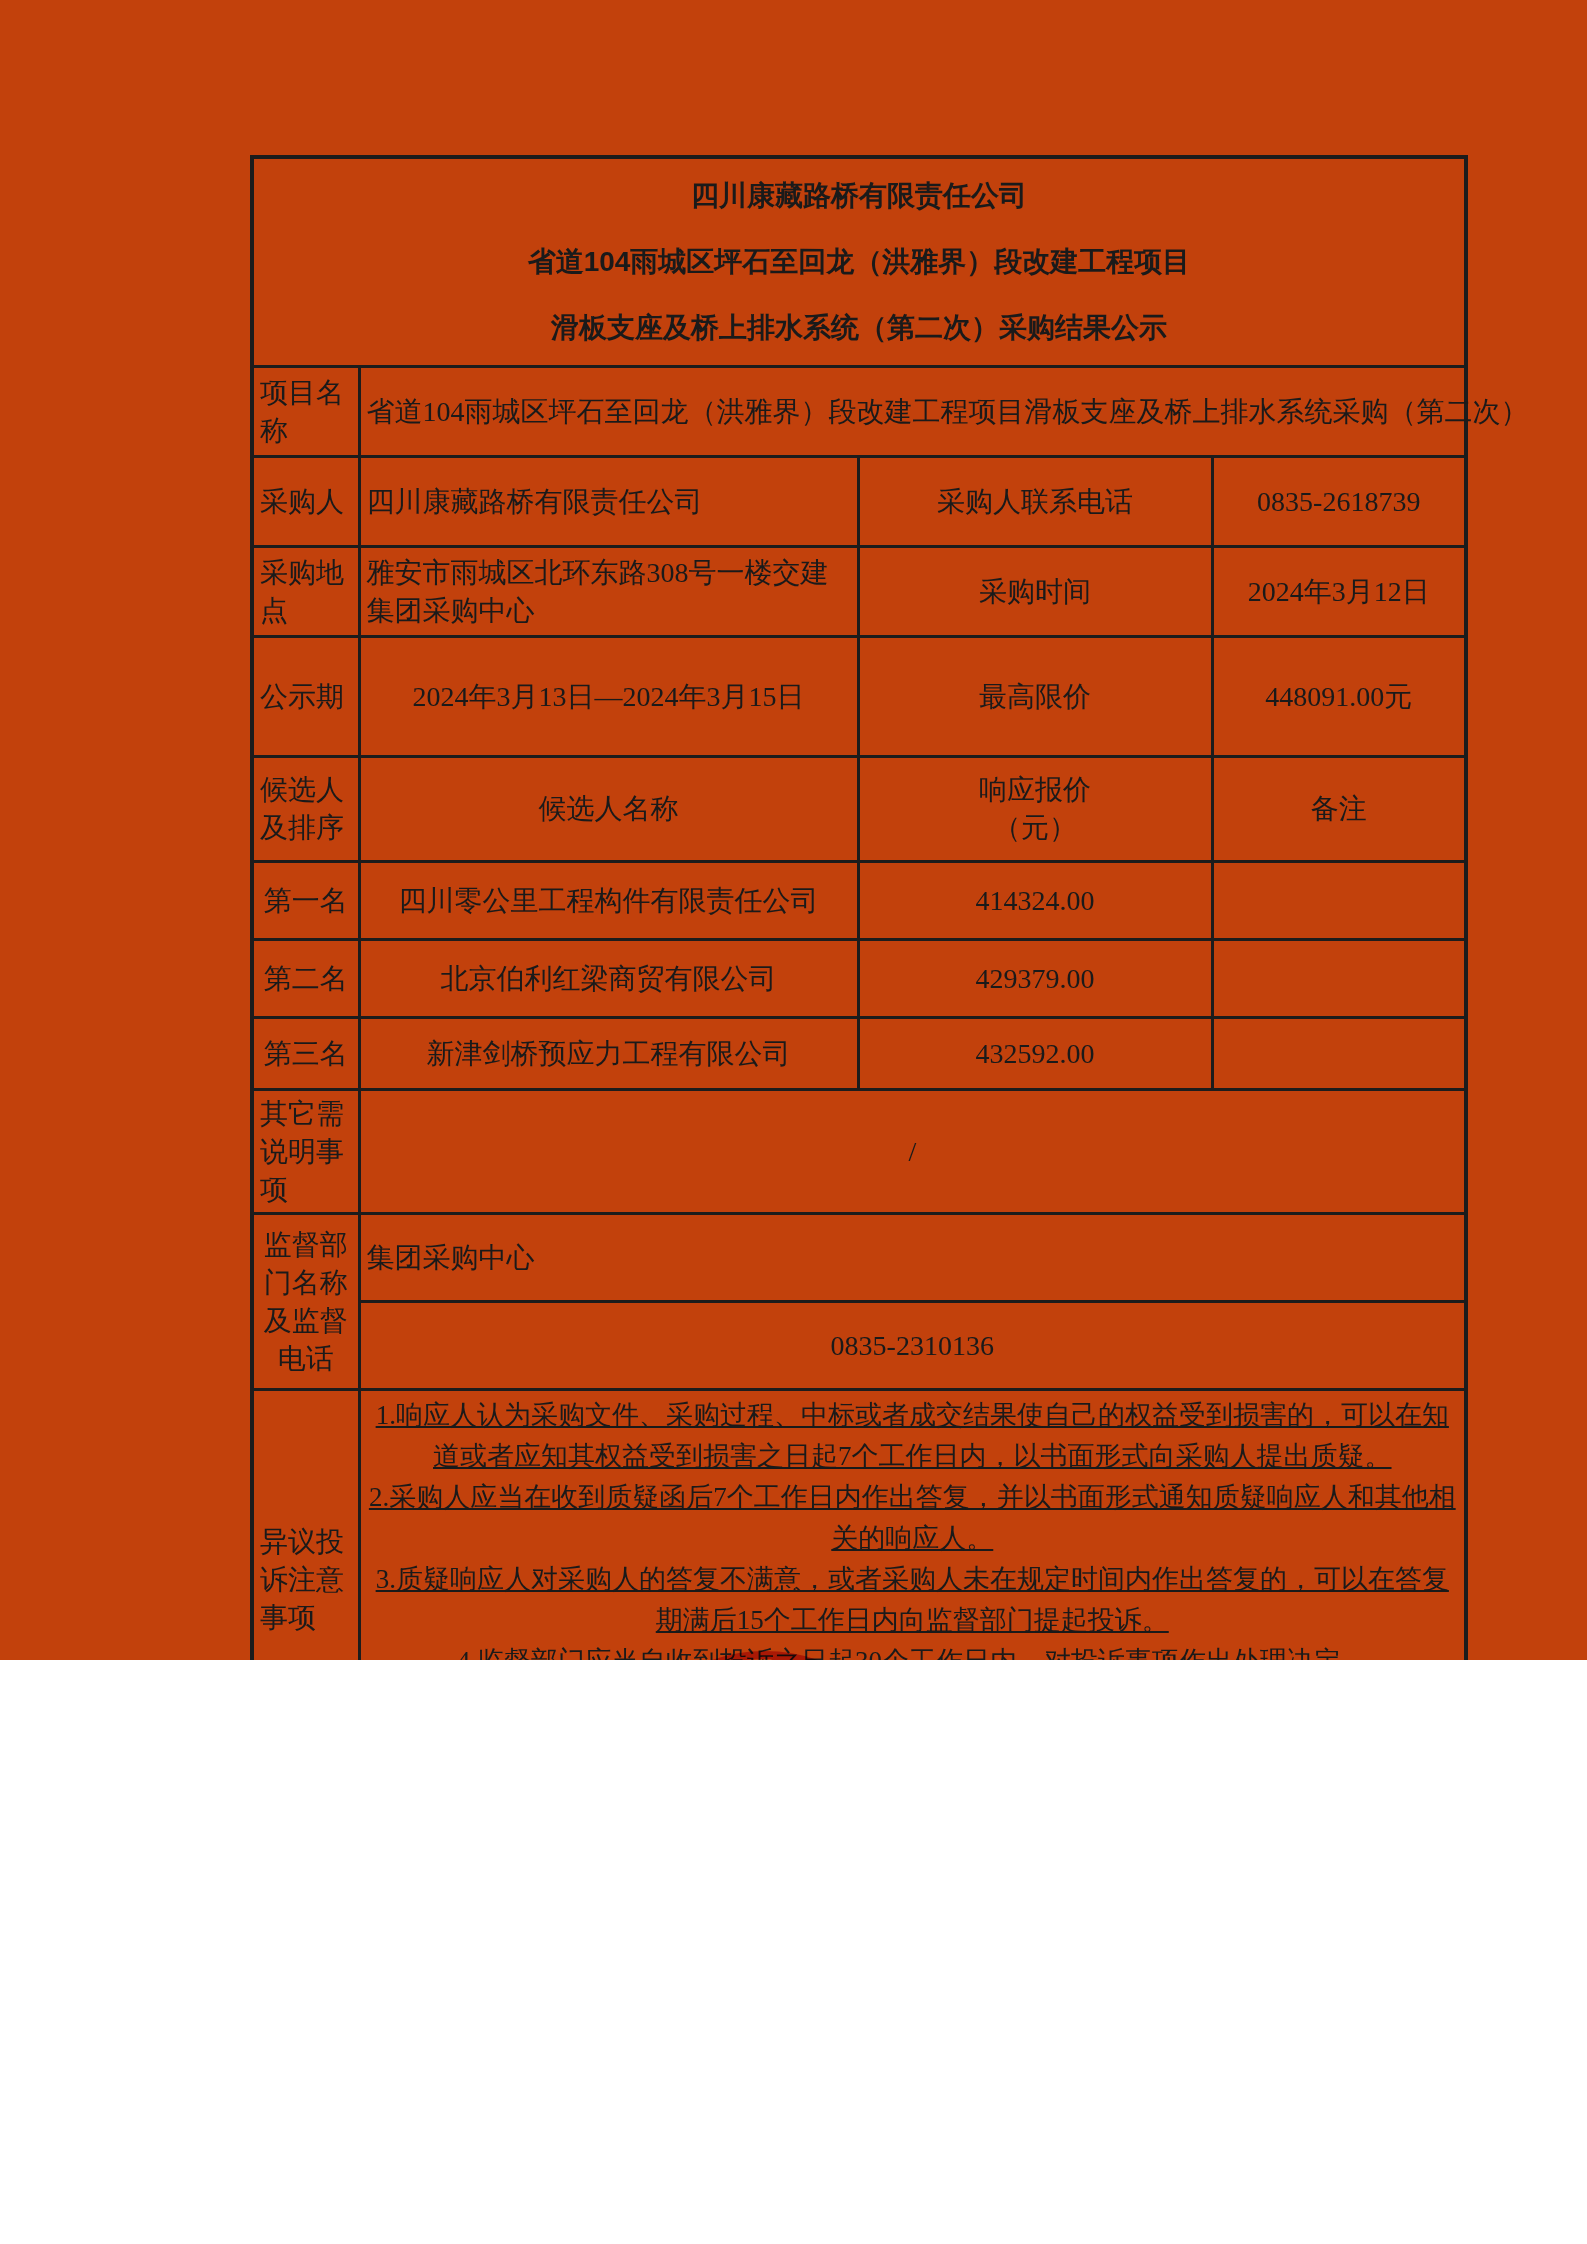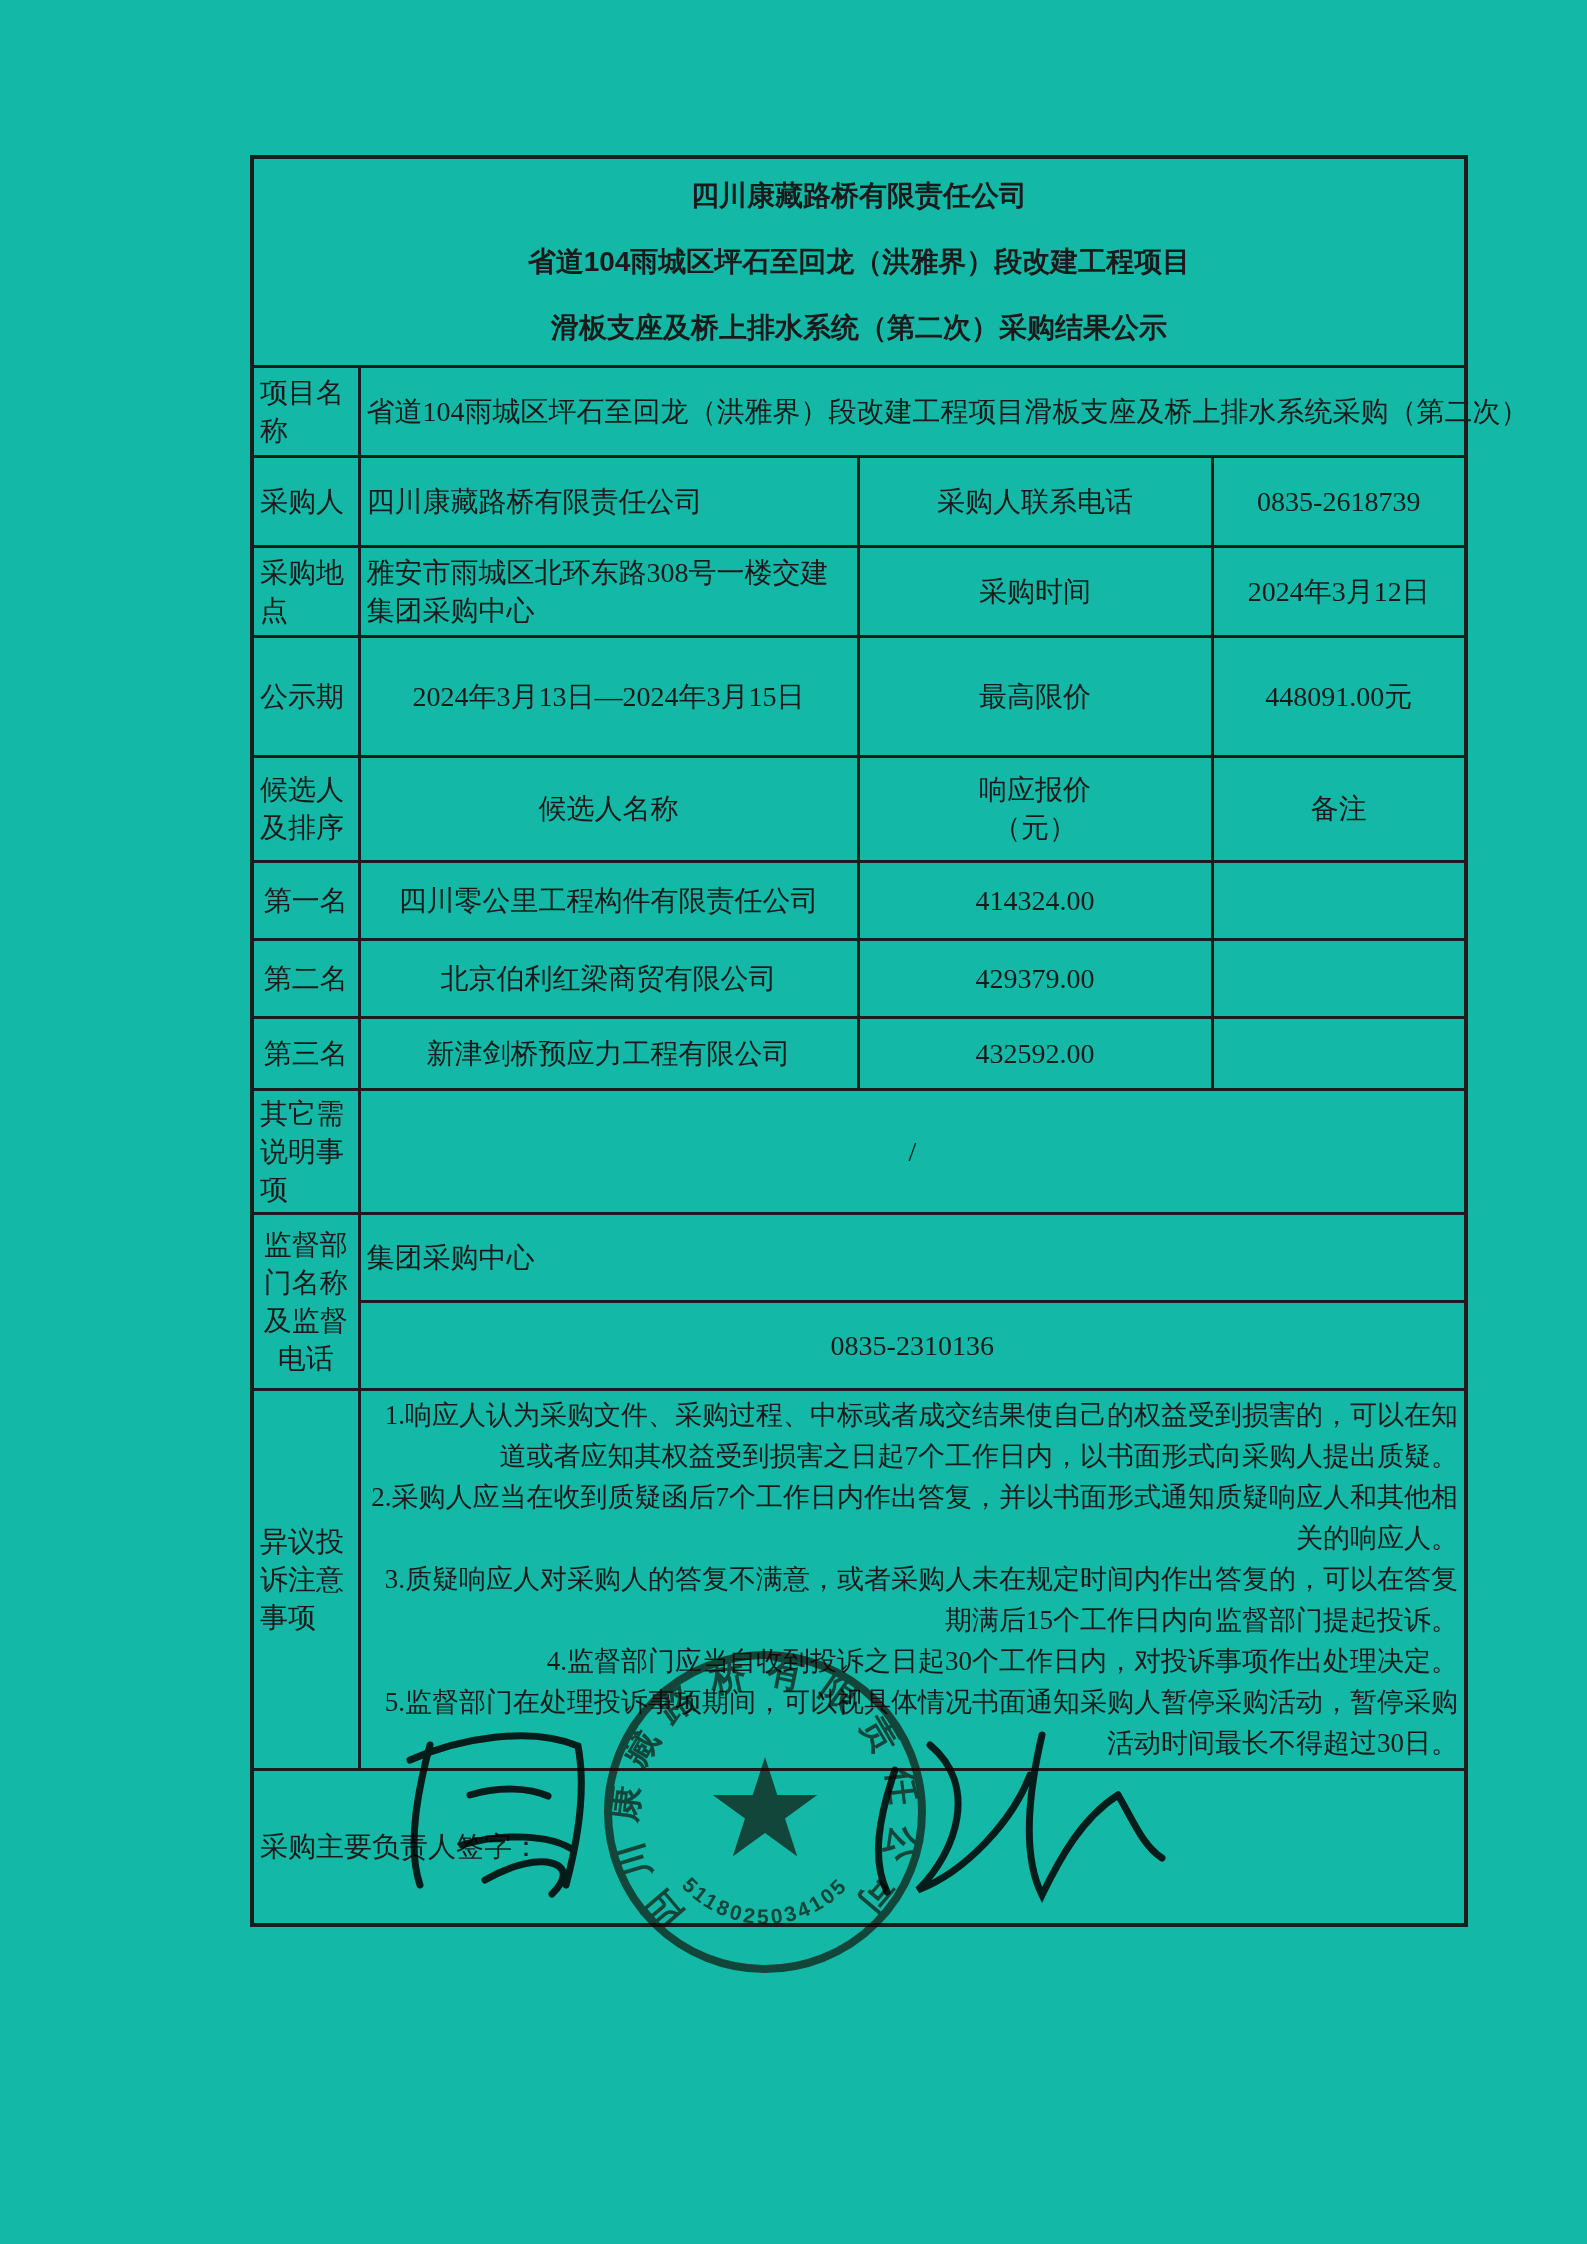--- a/index.html
+++ b/index.html
@@ -1,35 +1,35 @@
 <!DOCTYPE html>
 <html><head>
 <meta charset="utf-8">
 <style>
   html,body{margin:0;padding:0;background:#ffffff;}
-  .page{position:relative;width:1587px;height:2244px;background:#14b8a6;overflow:hidden;
+  .page{position:relative;width:1587px;height:1660px;background:#c2410c;overflow:hidden;
         font-family:"Liberation Serif", serif;color:#1a1a1a;}
   table.doc{position:absolute;left:250px;top:155px;width:1214px;border-collapse:collapse;
         table-layout:fixed;border:4px solid #1c1c1c;}
   table.doc td{border:3px solid #1c1c1c;font-size:28px;vertical-align:middle;
         padding:4px 6px;line-height:1.35;}
   col.c1{width:107px;} col.c2{width:499px;} col.c3{width:354px;} col.c4{width:254px;}
 
   td.title-cell{text-align:center;font-family:"Liberation Sans", sans-serif;font-weight:bold;
         font-size:36px;line-height:1.0;padding:0;}
   .title-line{line-height:66px;}
 
   td.lbl{white-space:pre-line;text-align:left;padding-left:10px;font-size:28px;font-family:Liberation Serif, serif;}
   td.lbl-center{white-space:pre-line;text-align:center;font-size:28px;}
   td.val-left{text-align:left;padding-left:10px;}
   td.val-center{text-align:center;}
   td.nowrap{white-space:nowrap;font-size:26px;padding-left:12px;}
   td.rank{text-align:center;}
   td.dept{font-family:"Liberation Sans", sans-serif;}
-  td.notices{vertical-align:top;padding:30px 10px 10px 12px;text-align:right;}
+  td.notices{vertical-align:top;padding:30px 10px 10px 12px;text-align:center;text-decoration:underline;}
   .notice-line{font-size:27px;line-height:41px;}
   td.sig-row{text-align:left;padding-left:10px;font-size:29px;}
 
   .overlay{position:absolute;pointer-events:none;}
   .seal{mix-blend-mode:multiply;opacity:0.88;}
   .ink{mix-blend-mode:multiply;}
 </style>
 </head>
 <body>
 

